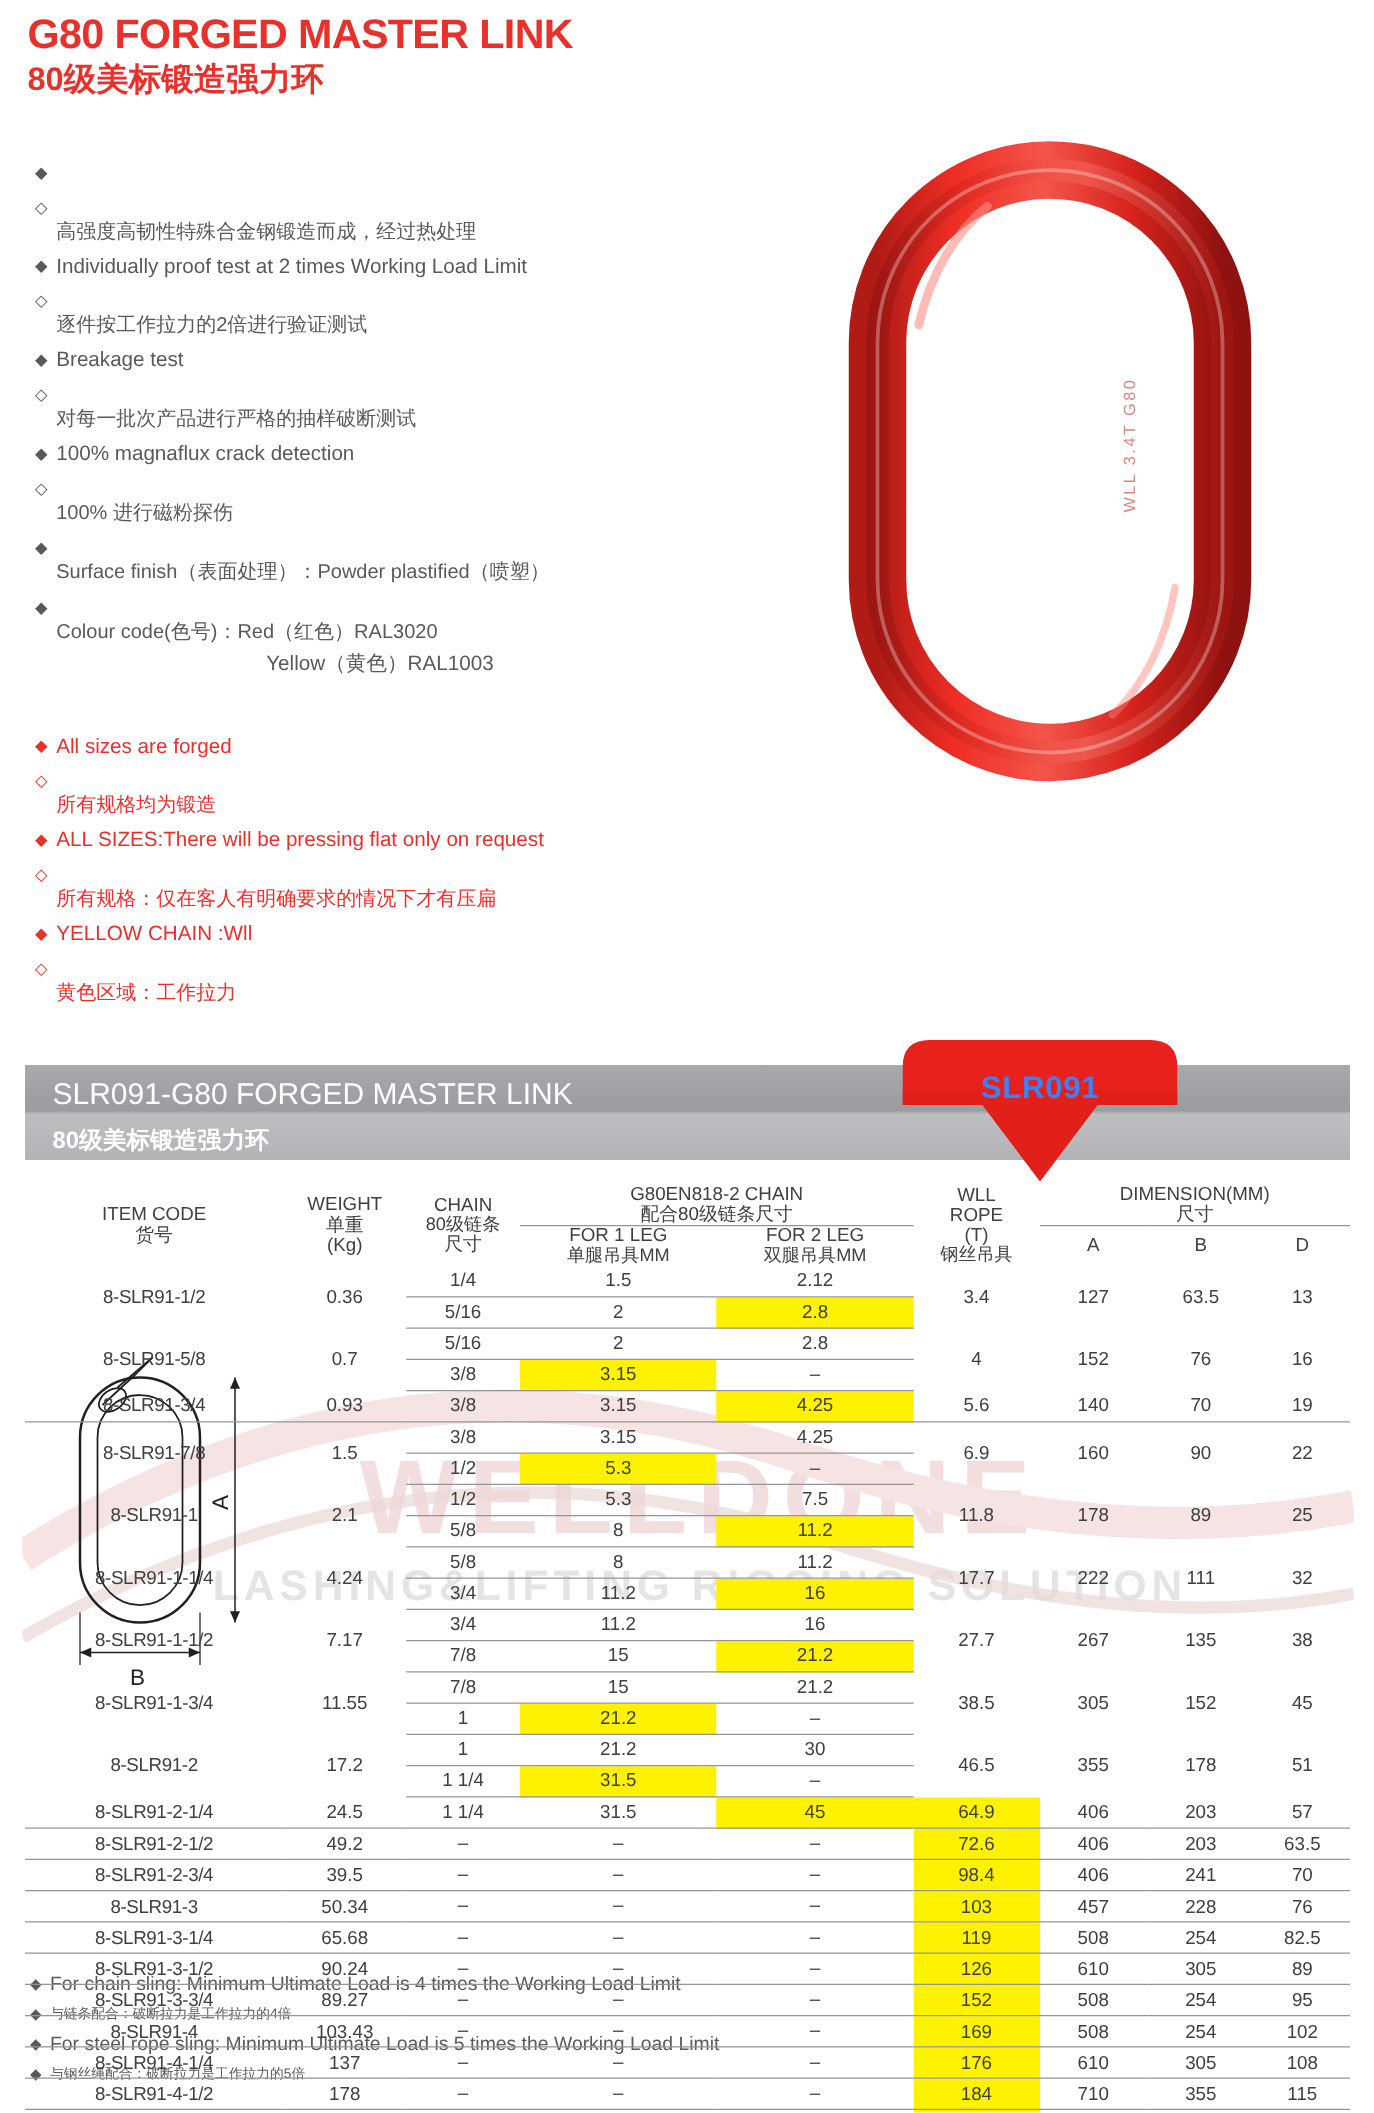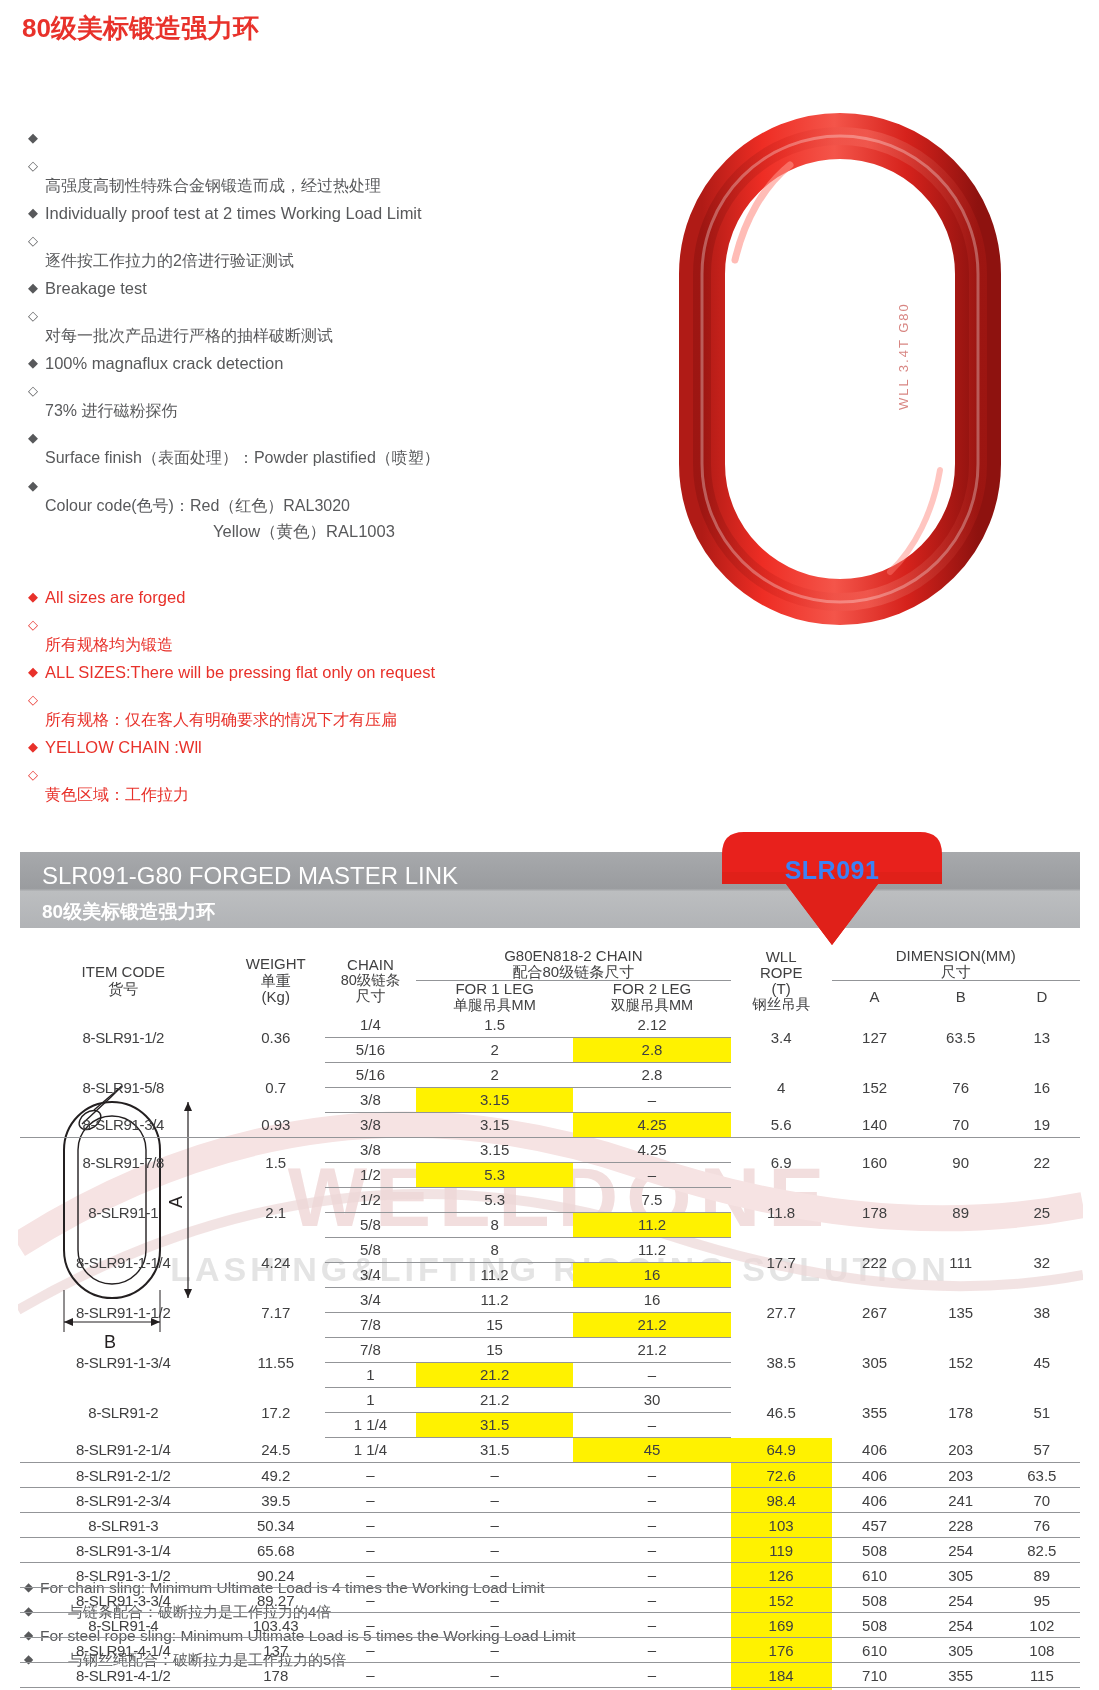--- a/index.html
+++ b/index.html
@@ -71,28 +71,29 @@
   
   col.c-code{width:168px}col.c-wt{width:80px}col.c-ch{width:74px}
   col.c-l1{width:128px}col.c-l2{width:128px}col.c-wll{width:82px}
   col.c-a{width:70px}col.c-b{width:70px}col.c-d{width:62px}
 
   
   .notes{position:absolute;left:24px;top:1578px;width:760px;}
   .note-row{display:flex;align-items:flex-start;margin-bottom:5px;}
   .note-row .bullet{width:16px;flex:0 0 16px;font-size:12px;line-height:19px;color:#58595b;}
   .note-txt{font-size:15.5px;color:#58595b;line-height:19px;white-space:nowrap;}
-  .note-txt.cn{font-size:15px;margin-left:28px;}
+  .note-txt.cn{font-size:11px;}
 </style>
 </head>
 <body>
 
 <div class="page">
 
   <div class="title-block">
+    <div class="title-en">G80 FORGED MASTER LINK</div>
     <div class="title-cn">80级美标锻造强力环</div>
   </div>
 
   <div class="features">
     <div id="feat-host">
         <div class="feat-row">
           <span class="bullet">◆</span>
         </div>
         <div class="feat-row">
           <span class="bullet">◇</span>
@@ -113,21 +114,21 @@
         <div class="feat-row">
           <span class="bullet">◇</span>
           <span class="feat-txt cn">对每一批次产品进行严格的抽样破断测试</span>
         </div>
         <div class="feat-row">
           <span class="bullet">◆</span>
           <span class="feat-txt">100% magnaflux crack detection</span>
         </div>
         <div class="feat-row">
           <span class="bullet">◇</span>
-          <span class="feat-txt cn">73% 进行磁粉探伤</span>
+          <span class="feat-txt cn">100% 进行磁粉探伤</span>
         </div>
         <div class="feat-row">
           <span class="bullet">◆</span>
           <span class="feat-txt cn">Surface finish（表面处理）：Powder plastified（喷塑）</span>
         </div>
         <div class="feat-row">
           <span class="bullet">◆</span>
           <span class="feat-txt cn">Colour code(色号)：Red（红色）RAL3020</span>
         </div>
       </div>

